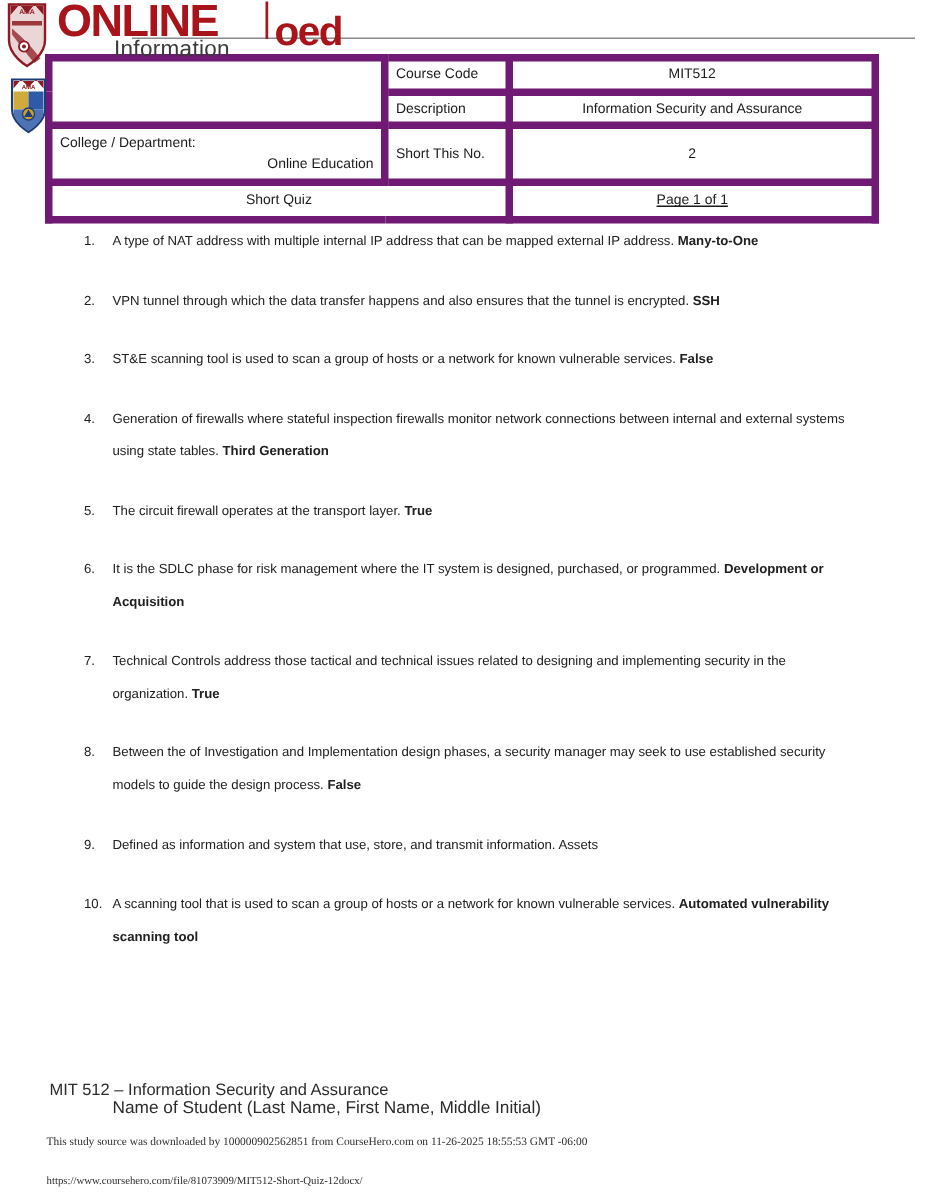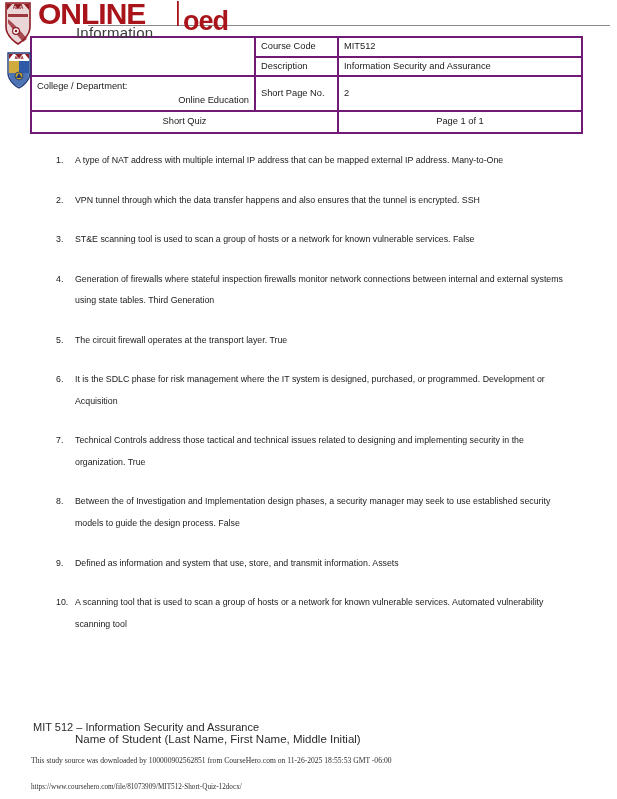--- a/index.html
+++ b/index.html
@@ -66,38 +66,38 @@
   
   .info-table {
     position: absolute;
     left: 30px;
     top: 36px;
     width: 551px;
     border-collapse: collapse;
     table-layout: fixed;
   }
   .info-table td {
-    border: 2px solid #701a75;
+    border: 5px solid #701a75;
     font-size: 9.3px;
     color: #1a1a1a;
     padding: 3px 5px;
     vertical-align: middle;
     line-height: 1.25;
   }
   .col-blank { width: 224px; }
   .col-label { width: 83px; }
   .col-value { width: 244px; }
 
   .cell-blank { height: 22px; }
   .cell-dept { height: 28px; padding-top: 4px !important; padding-bottom: 4px !important; }
   .dept-label { display: block; }
   .dept-value { display: block; font-weight: normal; text-align: right; margin-top: 2px; }
-  .cell-center { text-align: left; }
+  .cell-center { text-align: center; }
   .cell-quiztitle { text-align: center; font-weight: normal; font-size: 12.5px; padding: 4px 5px !important; }
-  .cell-page { text-align: center; }
+  .cell-page { text-align: center; text-decoration: underline; }
 
   
   .quiz-body {
     position: absolute;
     left: 55px;
     top: 150px;
     width: 520px;
   }
   .q-item {
     display: flex;
@@ -109,21 +109,21 @@
   }
   .q-num {
     width: 20px;
     flex: 0 0 20px;
     text-align: left;
     padding-left: 1px;
   }
   .q-text {
     flex: 1 1 auto;
   }
-  .q-text b { font-weight: normal; }
+  .q-text b { font-weight: bold; }
 
   
   .doc-footer {
     position: absolute;
     left: 0;
     top: 714px;
     width: 617px;
   }
   .footer-course {
     position: absolute;
@@ -217,21 +217,21 @@
     </tr>
     <tr>
       <td>Description</td>
       <td class="cell-center">Information Security and Assurance</td>
     </tr>
     <tr>
       <td class="cell-dept">
         <span class="dept-label">College / Department:</span>
         <span class="dept-value">Online Education</span>
       </td>
-      <td>Short Page No.</td>
+      <td>Short This No.</td>
       <td class="cell-center">2</td>
     </tr>
     <tr>
       <td class="cell-quiztitle" colspan="2">Short Quiz</td>
       <td class="cell-page">Page 1 of 1</td>
     </tr>
   </tbody>
 </table>
 
 <div class="quiz-body">

